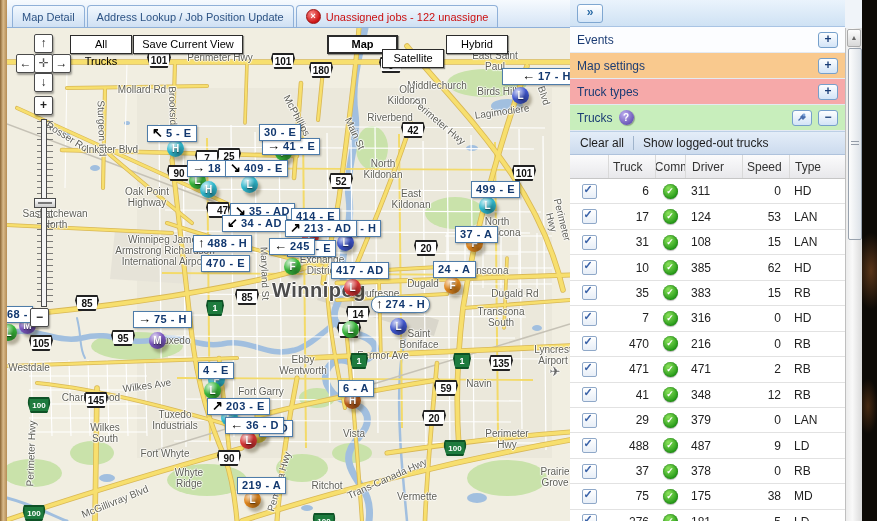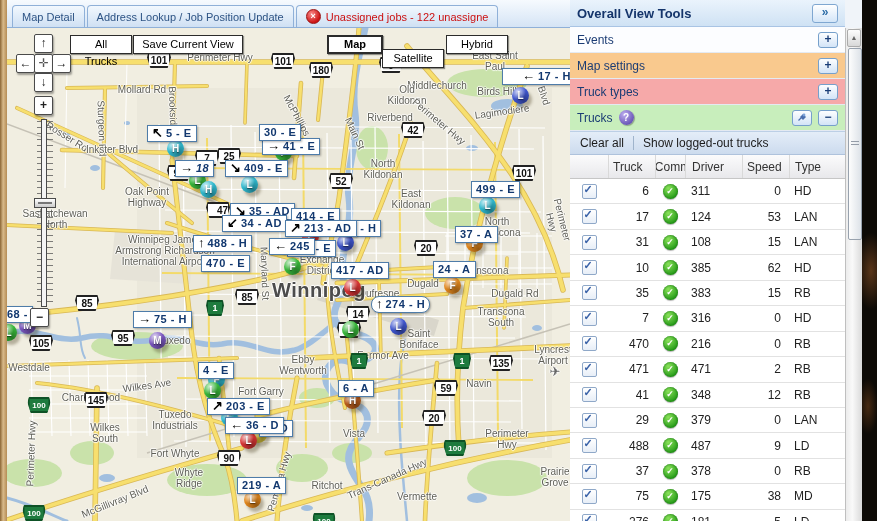--- a/index.html
+++ b/index.html
@@ -371,21 +371,21 @@
         <div class="pl" style="left: 296px; top: 326px;">Ebby
 Wentworth</div>
         <div class="pl" style="left: 167px; top: 307px;">Tuxedo</div>
         <div class="pl" style="left: 22px; top: 334px;">Westdale</div>
         <div class="pl" style="left: 84px; top: 364px;">Charleswood</div>
         <div class="pl" style="left: 140px; top: 352px; transform: translateX(-50%) rotate(-8deg);">Wilkes Ave</div>
         <div class="pl" style="left: 98px; top: 394px;">Wilkes
 South</div>
         <div class="pl" style="left: 168px; top: 381px;">Tuxedo
 Industrials</div>
-        <div class="pl" style="left: 168px; top: 420px;">Fort Whyte</div>
+        <div class="pl" style="left: 158px; top: 420px;">Fort Whyte</div>
         <div class="pl" style="left: 182px; top: 439px;">Whyte
 Ridge</div>
         <div class="pl" style="left: 108px; top: 468px; transform: translateX(-50%) rotate(-22deg);">McGillivray Blvd</div>
         <div class="pl" style="left: 254px; top: 358px;">Fort Garry</div>
         <div class="pl" style="left: 347px; top: 400px;">Vista</div>
         <div class="pl" style="left: 320px; top: 452px;">Ritchot</div>
         <div class="pl" style="left: 410px; top: 463px;">Vermette</div>
         <div class="pl" style="left: 380px; top: 445px; transform: translateX(-50%) rotate(-24deg);">Trans-Canada Hwy</div>
         <div class="pl" style="left: 548px; top: 438px;">Prairie
 Grove</div>
@@ -451,21 +451,21 @@
         <div class="mk" style="left: 214px; top: 381px; background-color: rgb(47, 185, 207);">F</div>
         <div class="mk" style="left: 243px; top: 398px; background-color: rgb(221, 201, 63);"></div>
         <div class="mk" style="left: 233px; top: 404px; background-color: rgb(217, 52, 52);">L</div>
         <div class="mk" style="left: 237px; top: 463px; background-color: rgb(226, 135, 29);">L</div>
         <div class="mk" style="left: 337px; top: 364px; background-color: rgb(185, 92, 28);">H</div>
       </div>
     <div id="mtrucks">
         <div class="tl" style="left: 255px; top: 110px;"><span class="ar">→</span><span>41 - E</span></div>
         <div class="tl" style="left: 252px; top: 96px;"><span>30 - E</span></div>
         <div class="tl" style="left: 140px; top: 97px;"><span class="ar">↖</span><span>5 - E</span></div>
-        <div class="tl" style="left: 168px; top: 132px; font-style: italic;"><span class="ar">→</span><span>18</span></div>
+        <div class="tl" style="left: 180px; top: 132px;"><span class="ar">→</span><span>18</span></div>
         <div class="tl" style="left: 218px; top: 132px;"><span class="ar">↘</span><span>409 - E</span></div>
         <div class="tl" style="left: 223px; top: 175px;"><span class="ar">↘</span><span>35 - AD</span></div>
         <div class="tl" style="left: 215px; top: 187px;"><span class="ar">↙</span><span>34 - AD</span></div>
         <div class="tl" style="left: 284px; top: 180px;"><span>414 - E</span></div>
         <div class="tl" style="left: 338px; top: 192px;"><span>4 - H</span></div>
         <div class="tl" style="left: 278px; top: 192px;"><span class="ar">↗</span><span>213 - AD</span></div>
         <div class="tl" style="left: 464px; top: 153px;"><span>499 - E</span></div>
         <div class="tl" style="left: 448px; top: 198px;"><span>37 - A</span></div>
         <div class="tl" style="left: 426px; top: 233px;"><span>24 - A</span></div>
         <div class="tl" style="left: 186px; top: 207px;"><span class="ar">↑</span><span>488 - H</span></div>
@@ -492,29 +492,28 @@
     <div class="pbtn" style="left:27px;top:45px">↓</div>
     <div class="pbtn" style="left:27px;top:68px;font-weight:bold">+</div>
     <div class="zticks"></div>
     <div class="zbar"></div>
     <div class="zhandle"></div>
     <div class="pbtn" style="left:23px;top:280px;font-weight:bold">−</div>
 
     <div class="mapbtn" style="left:63px;top:7px;width:62px">All Trucks</div>
     <div class="mapbtn" style="left:126px;top:7px;width:110px">Save Current View</div>
     <div id="viewbtns">
-        <div class="mapbtn bold" style="left: 320px; top: 7px; width: 56px;">Map</div>
+        <div class="mapbtn bold" style="left: 320px; top: 7px; width: 71px;">Map</div>
         <div class="mapbtn" style="left: 375px; top: 7px; width: 62px; margin-top: 14px;">Satellite</div>
         <div class="mapbtn" style="left: 439px; top: 7px; width: 62px;">Hybrid</div>
       </div>
   </div>
 
   <div class="panel">
     <div class="phead">
-      <span class="ptitle">Overall View Tools</span>
       <div class="collapse">»</div>
     </div>
     <div class="sections" id="sections">
         <div class="sec" style="background: rgb(252, 253, 255); gap: 48px;">
           <span class="slabel">Events</span>
           <span class="spacer"></span>
           <div class="sbtn">+</div>
         </div>
         <div class="sec" style="background: rgb(249, 201, 142);">
           <span class="slabel">Map settings</span>

